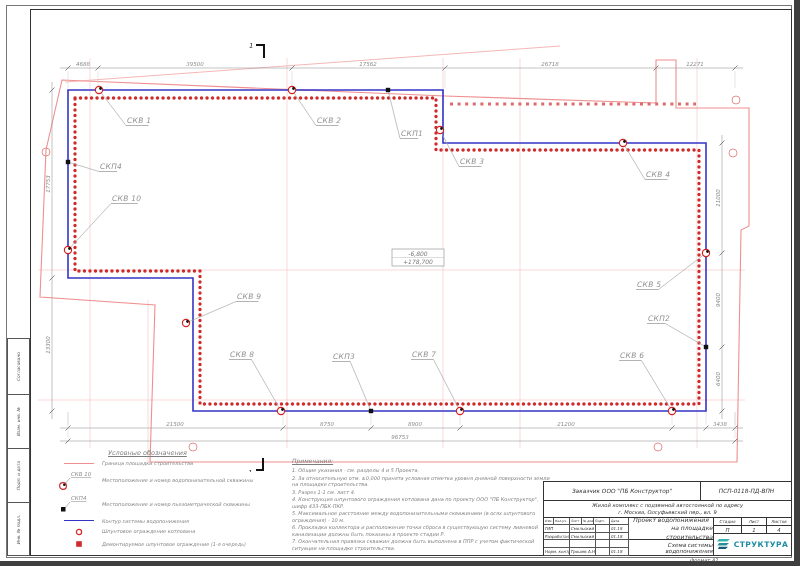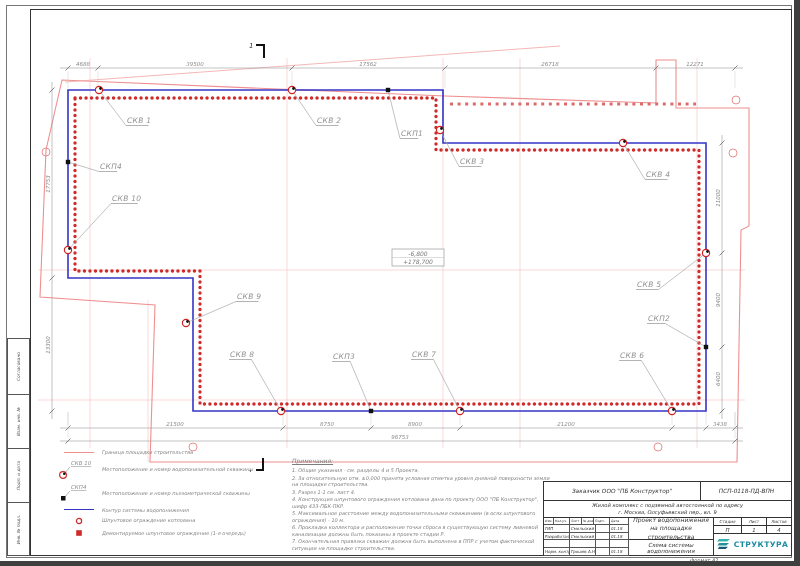--- a/index.html
+++ b/index.html
@@ -18,21 +18,21 @@
   .legend-sym{width:46px;flex:0 0 46px;display:flex;align-items:center;justify-content:center;}
   .legend-text{font-size:5px;line-height:1.25;color:#868686;}
   .sym-line{width:30px;height:0;border-top:1.2px solid #ef8f8f;}
   .sym-line.blue{border-top:1.3px solid #3434c8;}
   
   .notes{position:absolute;left:292px;top:457px;width:258px;color:#828282;font-style:italic;}
   .notes-title{font-size:6px;text-decoration:underline;margin-bottom:3px;color:#7d7d7d;}
   .note-item{font-size:5px;line-height:1.3;margin-bottom:1px;}
   
   .tb{position:absolute;left:543px;top:481px;width:249px;height:75px;background:#fff;border:1px solid #333;box-sizing:border-box;font-style:italic;color:#333;}
-  .tb .cell{position:absolute;box-sizing:border-box;display:flex;align-items:center;justify-content:center;text-align:center;overflow:hidden;}
+  .tb .cell{position:absolute;box-sizing:border-box;display:flex;align-items:center;justify-content:center;text-align:right;overflow:hidden;}
   .brd-r{border-right:1px solid #333;}
   .brd-b{border-bottom:1px solid #333;}
   .sigrow{position:absolute;left:0;box-sizing:border-box;width:85px;border-bottom:0.7px solid #555;display:flex;}
   .sigrow span{display:block;box-sizing:border-box;border-right:0.7px solid #555;font-size:3.6px;line-height:7px;white-space:nowrap;overflow:hidden;padding-left:1px;}
   .logo{display:flex;align-items:center;gap:3px;}
   .logo-text{font-style:normal;font-weight:bold;font-size:7.5px;letter-spacing:0.5px;color:#1d8ca3;}
   .format-label{position:absolute;left:690px;top:557px;font-size:5px;color:#555;font-style:italic;}
   
   .sidestamp{position:absolute;left:7px;top:338px;width:23px;height:218px;box-sizing:border-box;}
   .ss-cell{box-sizing:border-box;border:0.8px solid #555;border-bottom:none;width:23px;display:flex;align-items:center;justify-content:center;overflow:hidden;}
@@ -225,20 +225,21 @@
       </g>
       <line x1="264" y1="44" x2="264" y2="58" stroke="#111" stroke-width="2"></line>
       <line x1="256" y1="45" x2="264" y2="45" stroke="#111" stroke-width="2"></line>
       <text x="249" y="48" font-size="7" fill="#333" font-style="italic">1</text>
       <line x1="263" y1="458" x2="263" y2="471" stroke="#111" stroke-width="2"></line>
       <line x1="256" y1="470" x2="263" y2="470" stroke="#111" stroke-width="2"></line>
       <text x="248" y="475" font-size="7" fill="#333" font-style="italic">1</text>
     </svg>
 
   <div class="legend">
+    <div class="legend-title">Условные обозначения</div>
     <div id="legend-items">
         <div class="legend-item">
           <div class="legend-sym">
             <div class="sym-line"></div>
           </div>
           <div class="legend-text">Граница площадки строительства</div>
         </div>
         <div class="legend-item">
           <div class="legend-sym">
             <svg width="44" height="22">

